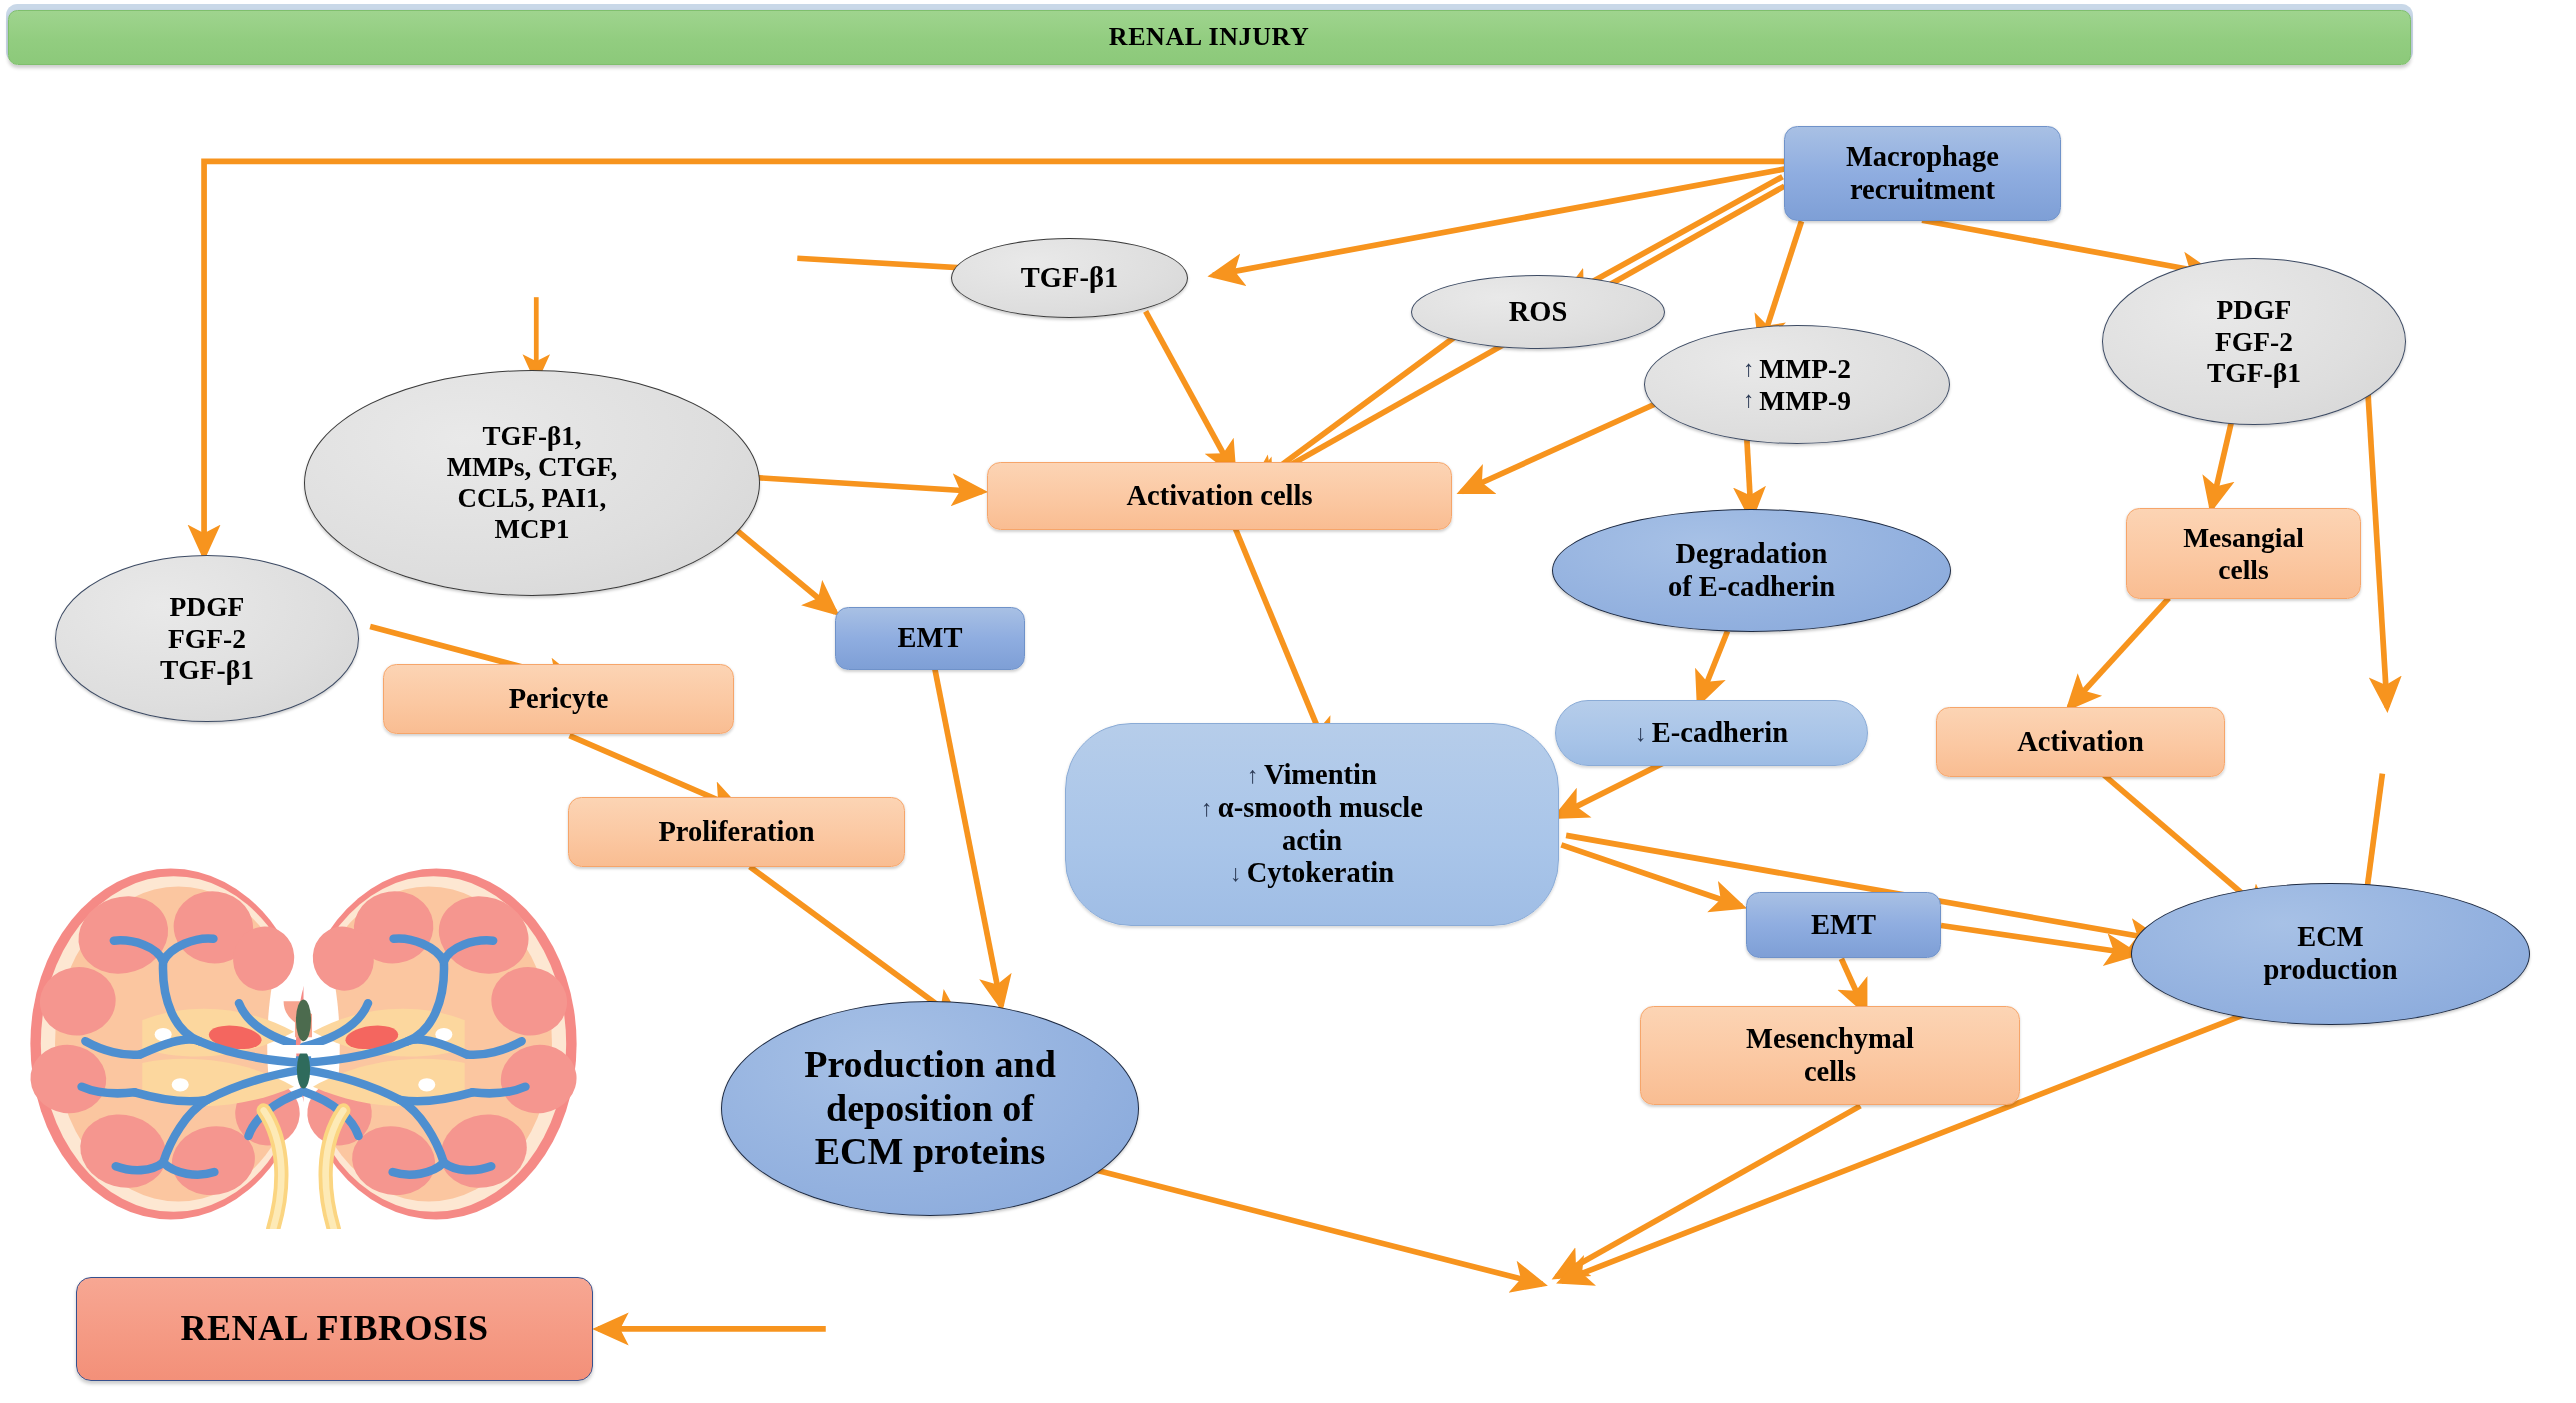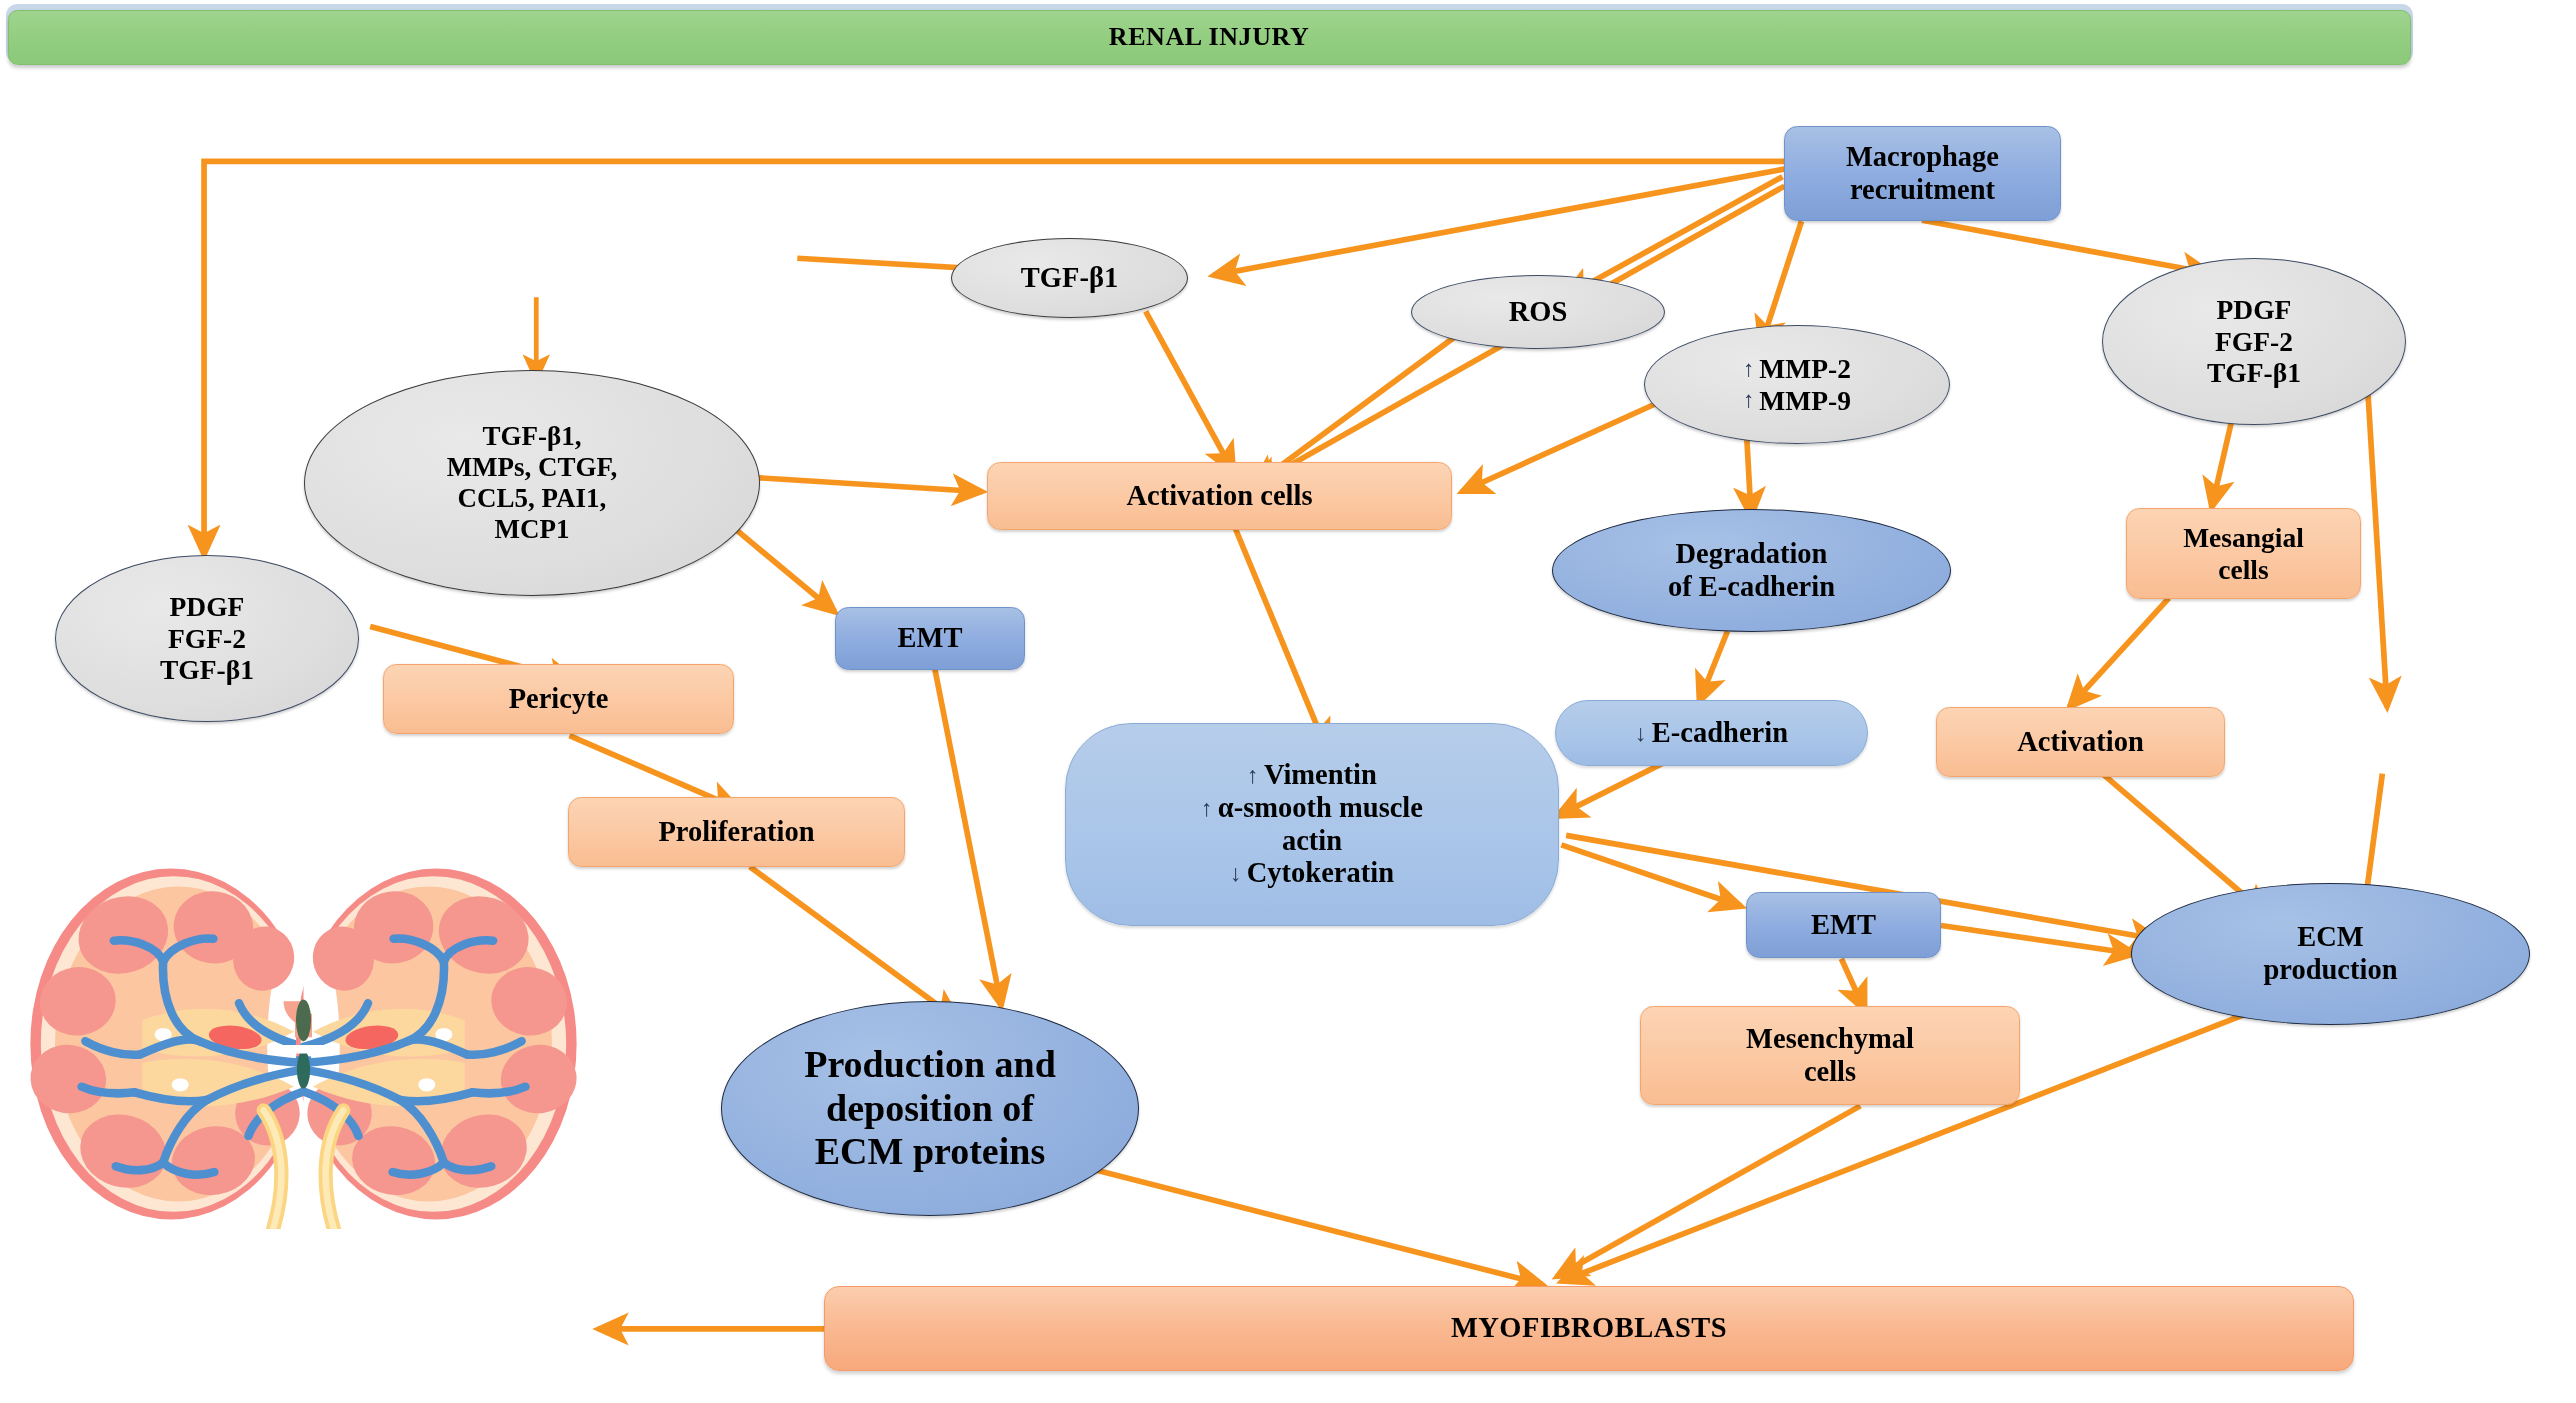--- a/index.html
+++ b/index.html
@@ -361,19 +361,19 @@
   </div>
 
   <div class="node rect-orange" style="left:1640px;top:1006px;width:380px;height:99px;font-size:28.5px;">
     <span>Mesenchymal<br>cells</span>
   </div>
 
   <div class="node ellipse-blue" style="left:721px;top:1001px;width:418px;height:215px;font-size:38px;">
     <span>Production and<br>deposition of<br>ECM proteins</span>
   </div>
 
-  <div class="node myobar" style="left:824px;top:1286px;width:1530px;height:85px;font-size:28.5px;letter-spacing:0.5px;">
-    <span>MYOFIBROBLASTS</span>
-  </div>
-
+
+  <div class="node fibrosis" style="left:76px;top:1277px;width:517px;height:104px;font-size:36px;letter-spacing:0.5px;">
+    <span>RENAL FIBROSIS</span>
+  </div>
 
 </div>
 
 
 </body></html>

